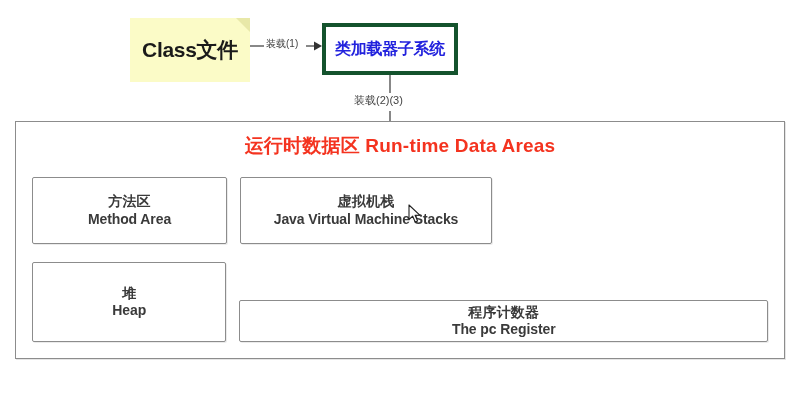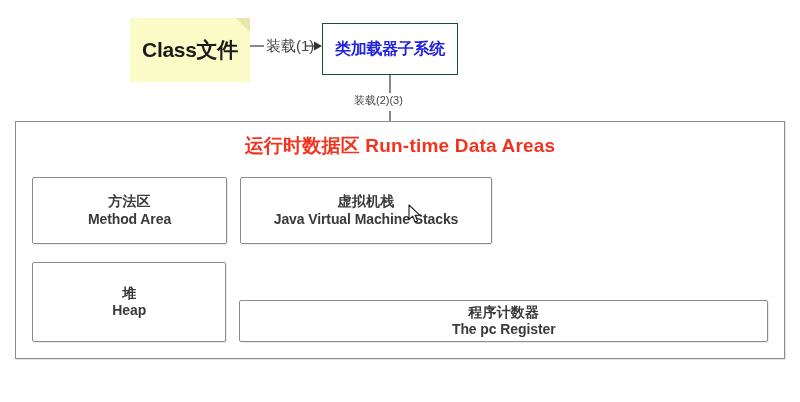--- a/index.html
+++ b/index.html
@@ -60,33 +60,33 @@
     position: absolute;
     left: 250px;
     top: 33px;
     width: 72px;
     height: 26px;
   }
   .arrow1 .a1-label {
     position: absolute;
     left: 16px;
     top: 4px;
-    font-size: 15px;
+    font-size: 10px;
     color: #444;
     white-space: nowrap;
   }
 
   
   .loader-box {
     position: absolute;
     left: 322px;
     top: 23px;
     width: 136px;
     height: 52px;
-    border: 1px solid #14532d;
+    border: 4px solid #14532d;
     background: #ffffff;
     box-sizing: border-box;
     display: flex;
     align-items: center;
     justify-content: center;
   }
   .loader-box .loader-label {
     font-size: 16px;
     font-weight: bold;
     color: #2222dd;

